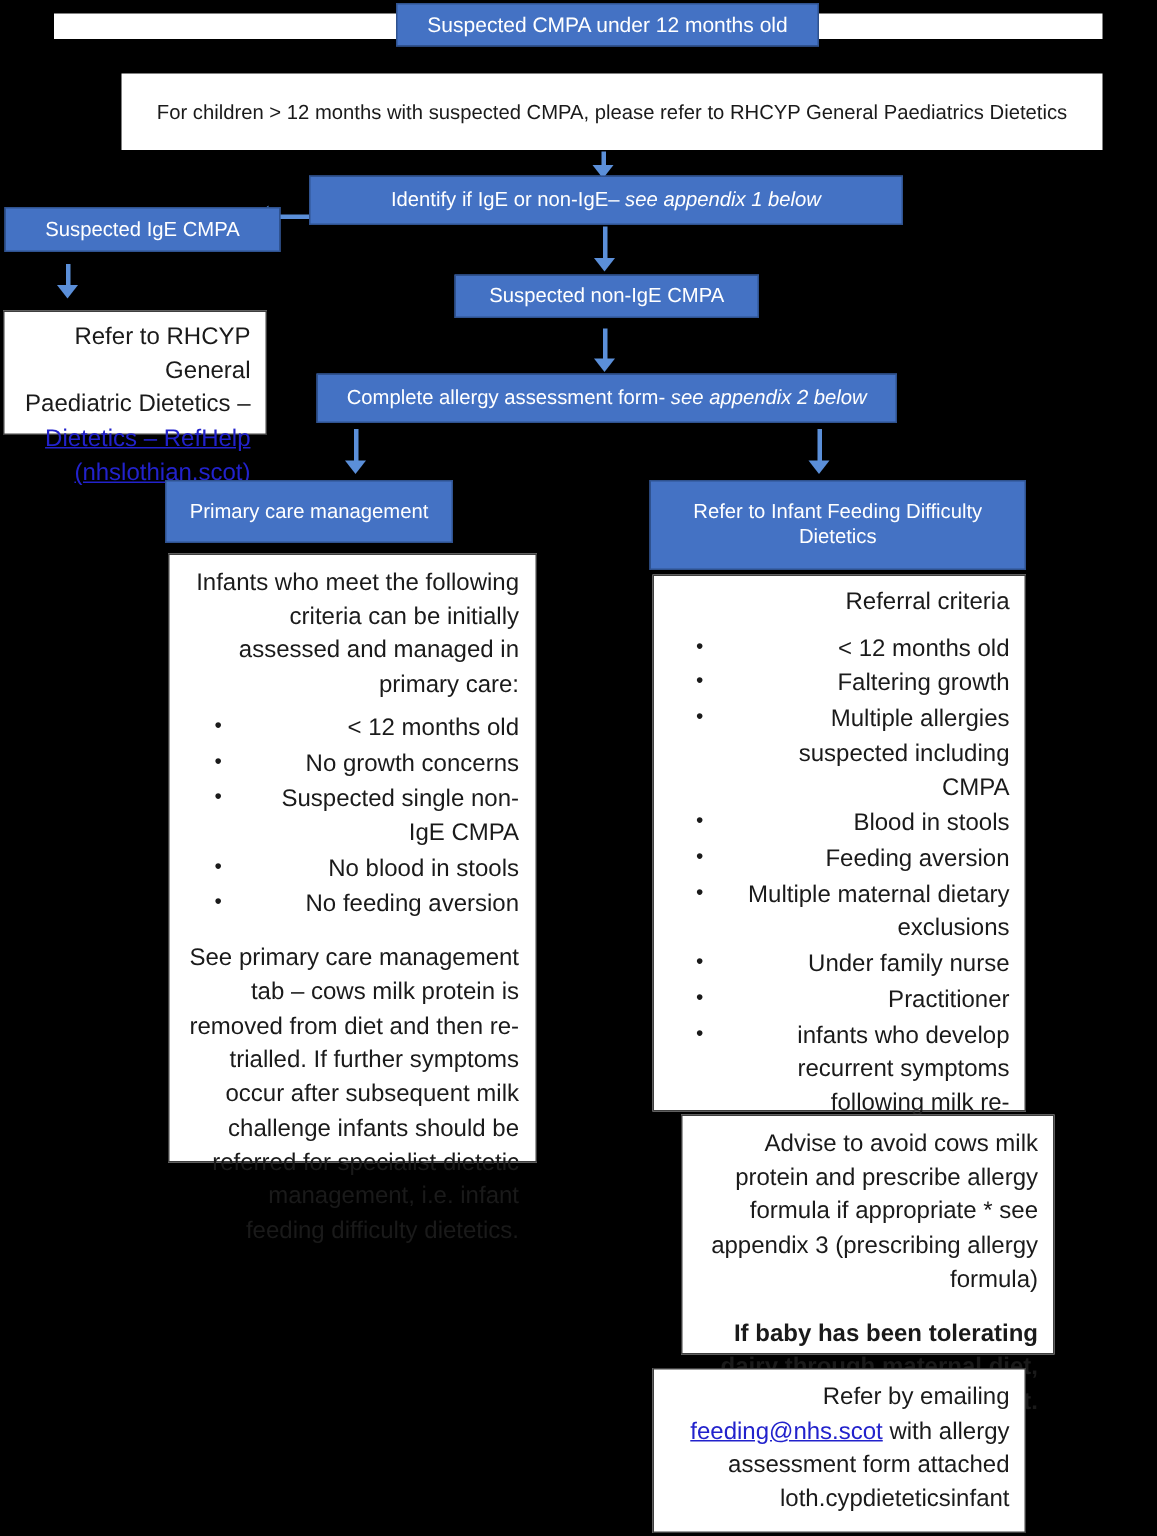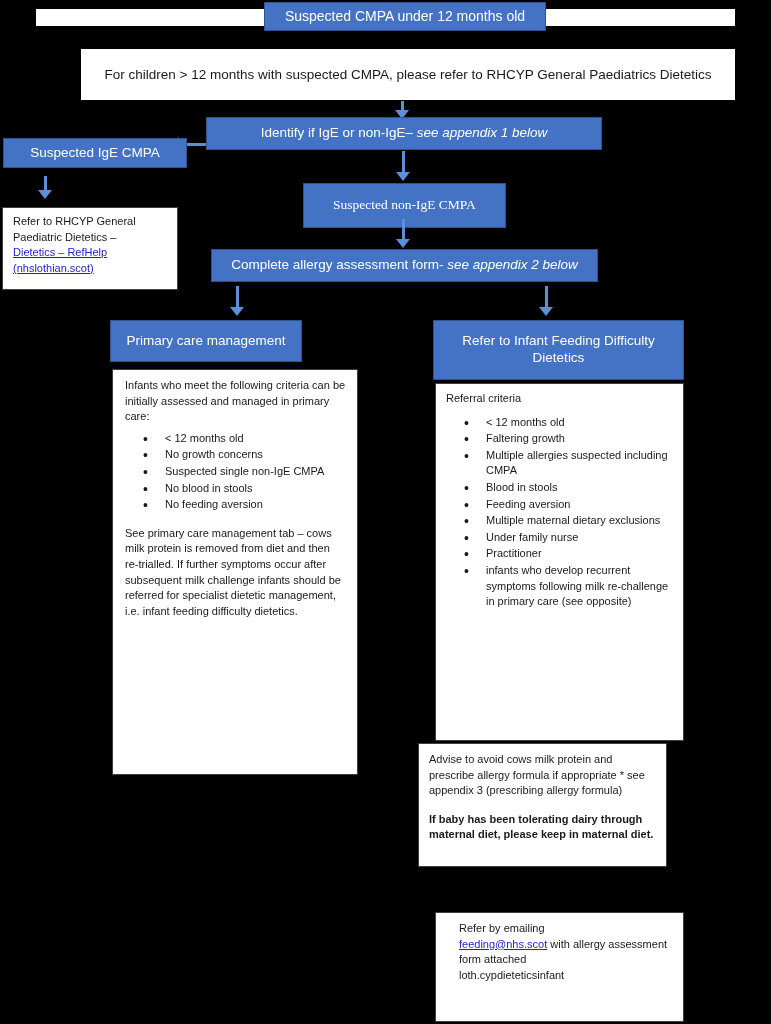--- a/index.html
+++ b/index.html
@@ -33,22 +33,23 @@
     text-align: center;
     font-size: 13.5px;
     line-height: 1.25;
     padding: 2px 6px;
   }
   .white-box {
     position: absolute;
     background: #FFFFFF;
     color: #1A1A1A;
     box-sizing: border-box;
-    font-size: 11px;
+    font-size: 16px;
     line-height: 1.42;
+    text-align: right;
   }
   .white-band {
     position: absolute;
     background: #FFFFFF;
   }
   .bordered {
     border: 1px solid #3F3F3F;
   }
   a.link, .link {
     color: #2222CC;
@@ -142,21 +143,21 @@
     <div>Paediatric Dietetics –</div>
     <div class="link" style="cursor:pointer;">Dietetics – RefHelp</div>
     <div class="link" style="cursor:pointer;">(nhslothian.scot)</div>
   </div>
 
   <div>
     <div class="arrow-shaft" style="left:402px; top:151px; width:3px; height:22px;"></div>
     <div class="arrow-head-down" style="left:396px; top:172px;"></div>
   </div>
 
-  <div class="blue-box" style="left:303px; top:183px; width:203px; height:45px;font-family:Liberation Serif, serif;">
+  <div class="blue-box" style="left:303px; top:183px; width:203px; height:29px;">
     <span>Suspected non-IgE CMPA</span>
   </div>
 
   <div>
     <div class="arrow-shaft" style="left:402px; top:219px; width:3px; height:21px;"></div>
     <div class="arrow-head-down" style="left:396px; top:239px;"></div>
   </div>
 
   <div class="blue-box" style="left:211px; top:249px; width:387px; height:33px;">
     <span><span>Complete allergy assessment form- </span><span class="italic">see appendix 2 below</span></span>
@@ -200,21 +201,21 @@
       <li>Multiple allergies suspected including CMPA</li>
       <li>Blood in stools</li>
       <li>Feeding aversion</li>
       <li>Multiple maternal dietary exclusions</li>
       <li>Under family nurse</li>
       <li>Practitioner</li>
       <li>infants who develop recurrent symptoms following milk re-challenge in primary care (see opposite)</li>
     </ul>
   </div>
 
-  <div class="white-box bordered" style="left:418px; top:743px; width:249px; height:124px; padding:8px 10px 8px 10px;">
+  <div class="white-box bordered" style="left:454px; top:743px; width:249px; height:160px; padding:8px 10px 8px 10px;">
     <p class="para">Advise to avoid cows milk protein and prescribe allergy formula if appropriate * see appendix 3 (prescribing allergy formula)</p>
     <p class="para bold" style="margin-top:13px;">If baby has been tolerating dairy through maternal diet, please keep in maternal diet.</p>
   </div>
 
   <div class="white-box bordered" style="left:435px; top:912px; width:249px; height:110px; padding:8px 10px 8px 23px;">
     <div>Refer by emailing</div>
     <div><span class="link" style="cursor:pointer;">feeding@nhs.scot</span><span> with allergy assessment form attached</span></div>
     <div>loth.cypdieteticsinfant</div>
   </div>
 

